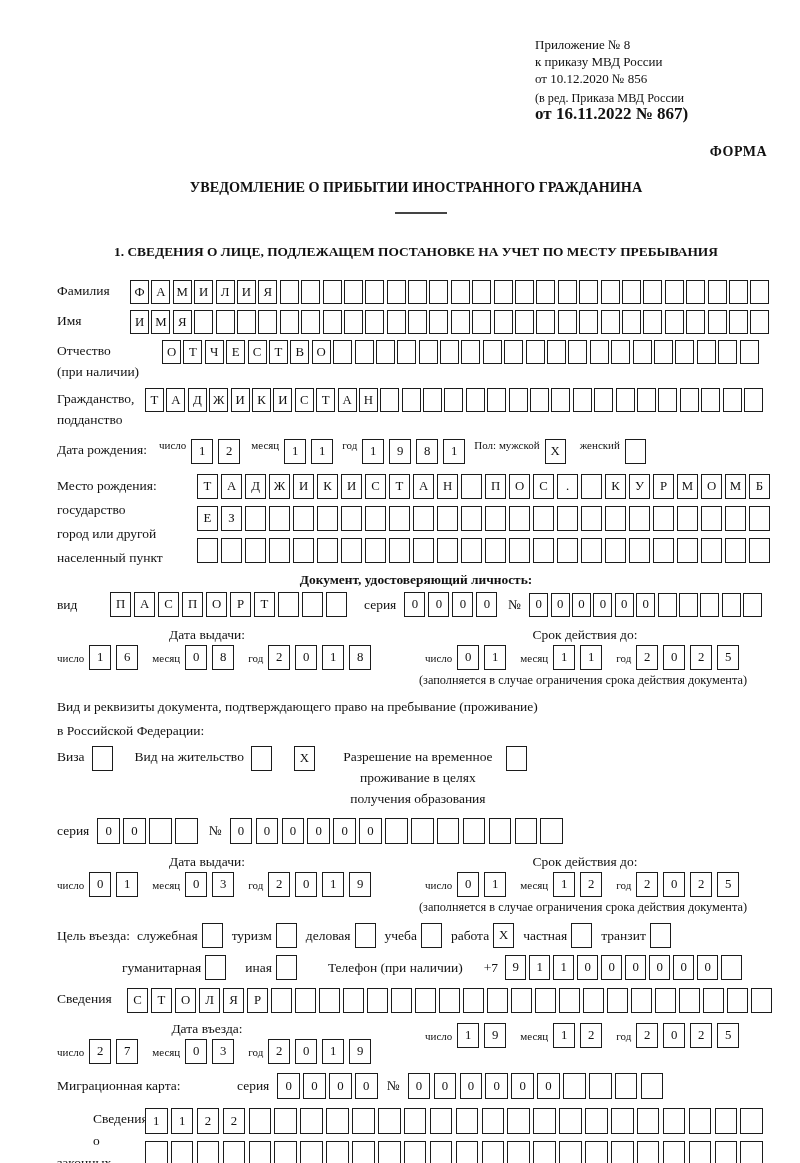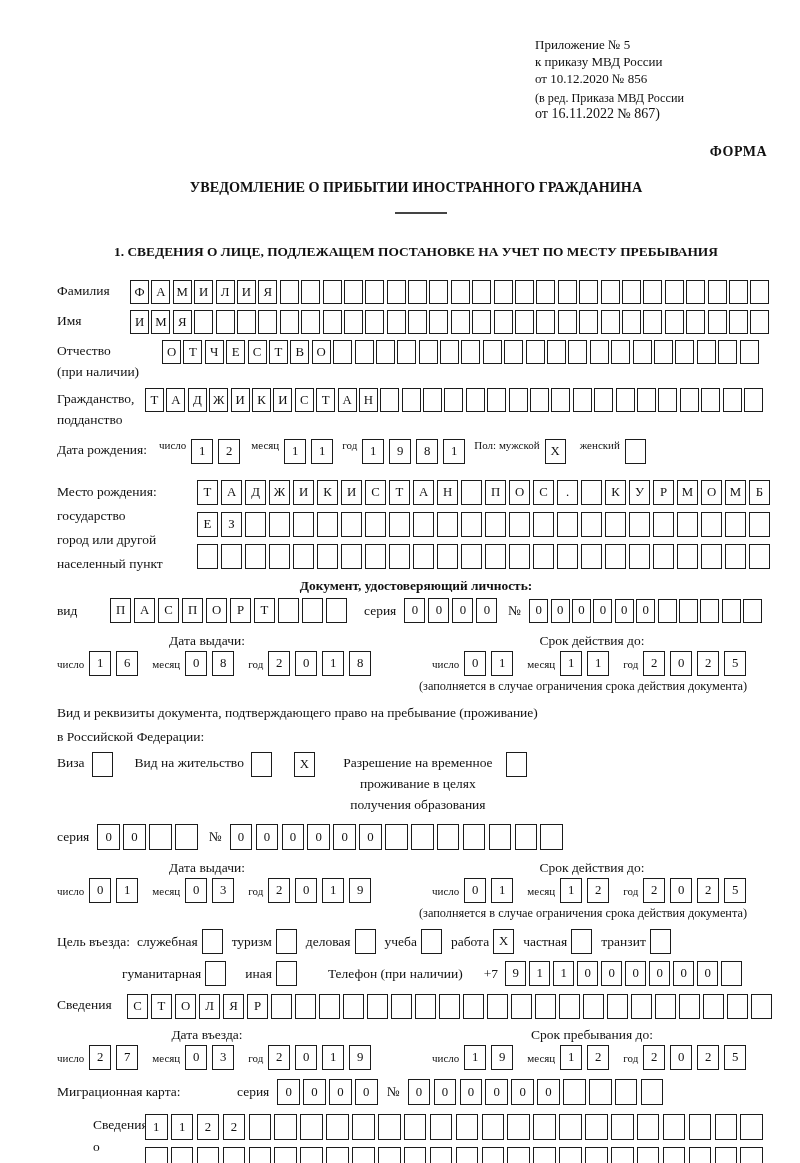--- a/index.html
+++ b/index.html
@@ -3,21 +3,21 @@
 <meta charset="utf-8">
 <style>
   * { margin:0; padding:0; box-sizing:border-box; }
   html,body { width:800px; height:1163px; background:#ffffff; overflow:hidden; }
   body { font-family:"Liberation Serif", serif; color:#111; }
   .page { padding:36px 25px 0 57px; width:800px; }
 
   
   .top-right { margin-left:478px; width:240px; font-size:13px; line-height:17px; }
   .top-right .small { font-size:12.2px; margin-top:3px; line-height:16px; }
-  .top-right .small2 { font-size:14px; line-height:16px; }
+  .top-right .small2 { font-size:17px; line-height:16px;font-weight:bold; }
   .forma { text-align:right; font-weight:bold; font-size:14px; margin-top:22px; padding-right:8px; letter-spacing:.5px; }
 
   .title { text-align:center; font-weight:bold; font-size:14.2px; line-height:22px; margin-top:16px; }
   .blank { display:inline-block; width:52px; border-bottom:2px solid #444; margin-left:10px; vertical-align:baseline; }
   .sec1 { text-align:center; font-weight:bold; font-size:13.4px; margin-top:24px; }
 
   
   .frow { display:flex; align-items:flex-start; margin-top:6px; }
   .flabel { font-size:13.5px; line-height:21px; flex:none; }
   .w70 { width:70px; } .w73 { width:73px; } .w88 { width:88px; } .w105 { width:105px; } .w140 { width:140px; }
@@ -26,23 +26,23 @@
   .cell { box-sizing:border-box; width:19px; height:24px; border:1.6px solid #1c1c1c; margin-right:2.4px;
           display:flex; align-items:center; justify-content:center; font-size:12.8px; flex:none; background:#fff; }
   .wide .cell { width:21px; height:25px; margin-right:3px; }
   .xwide .cell { width:22.5px; height:26px; margin-right:3.4px; }
   .date .cell { width:22px; height:25px; margin-right:5px; }
   .cb .cell { width:21px; height:25px; margin-right:0; }
 
   .stack > div { margin-bottom:7px; }
 
   
-  .dates2 { display:flex; margin-top:10px;gap:15px; }
+  .dates2 { display:flex; margin-top:10px; }
   .dcol-l { width:360px; flex:none; }
-  .dcol-r { flex:1; }
+  .dcol-r { flex:1;margin-left:8px; }
   .dhead { text-align:center; font-size:13.5px; }
   .dhead-l { width:300px; }
   .dategrp { display:flex; align-items:center; margin-top:2px; }
   .dlab { font-size:11px; margin-right:5px; }
   .dategrp .dlab + .cells { margin-right:9px; }
   .note { font-size:12.3px; text-align:right; padding-right:28px; margin-top:3px; }
 
   .introline { font-size:13.5px; line-height:22px; margin-top:8px; }
 
   .optrow { display:flex; align-items:flex-start; margin-top:4px; }
@@ -56,21 +56,21 @@
 
   .serrow { display:flex; align-items:center; margin-top:9px; }
   .serlab { font-size:13.5px; margin-right:8px; }
 </style>
 </head>
 <body>
 
 <div class="page">
 
   <div class="top-right">
-    <div>Приложение № 5</div>
+    <div>Приложение № 8</div>
     <div>к приказу МВД России</div>
     <div>от 10.12.2020 № 856</div>
     <div class="small">(в ред. Приказа МВД России</div>
     <div class="small2">от 16.11.2022 № 867)</div>
   </div>
 
   <div class="forma">ФОРМА</div>
 
   <div class="title">
     <div>УВЕДОМЛЕНИЕ О ПРИБЫТИИ ИНОСТРАННОГО ГРАЖДАНИНА</div>
@@ -248,21 +248,21 @@
     <span class="dlab" style="margin-left:4px;">Пол: мужской</span>
     <span class="cells cb">
         <span class="cell">X</span>
       </span>
     <span class="dlab" style="margin-left:14px;">женский</span>
     <span class="cells cb">
         <span class="cell"></span>
       </span>
   </div>
 
-  <div class="frow" style="margin-top:16px;">
+  <div class="frow" style="margin-top:10px;">
     <span class="flabel w140">
       <span style="display:block; line-height:24px;">Место рождения:</span>
       <span style="display:block; line-height:24px;">государство</span>
       <span style="display:block; line-height:24px;">город или другой</span>
       <span style="display:block; line-height:24px;">населенный пункт</span>
     </span>
     <span class="stack">
       <div class="cells wide">
           <span class="cell">Т</span>
           <span class="cell">А</span>
@@ -657,21 +657,20 @@
         <span class="dlab">год</span>
         <span class="cells date">
             <span class="cell">2</span>
             <span class="cell">0</span>
             <span class="cell">1</span>
             <span class="cell">9</span>
           </span>
       </div>
     </div>
     <div class="dcol-r">
-      <div class="dhead" style="width:320px;">Срок пребывания до:</div>
       <div class="dategrp">
         <span class="dlab">число</span>
         <span class="cells date">
             <span class="cell">1</span>
             <span class="cell">9</span>
           </span>
         <span class="dlab">месяц</span>
         <span class="cells date">
             <span class="cell">1</span>
             <span class="cell">2</span>

